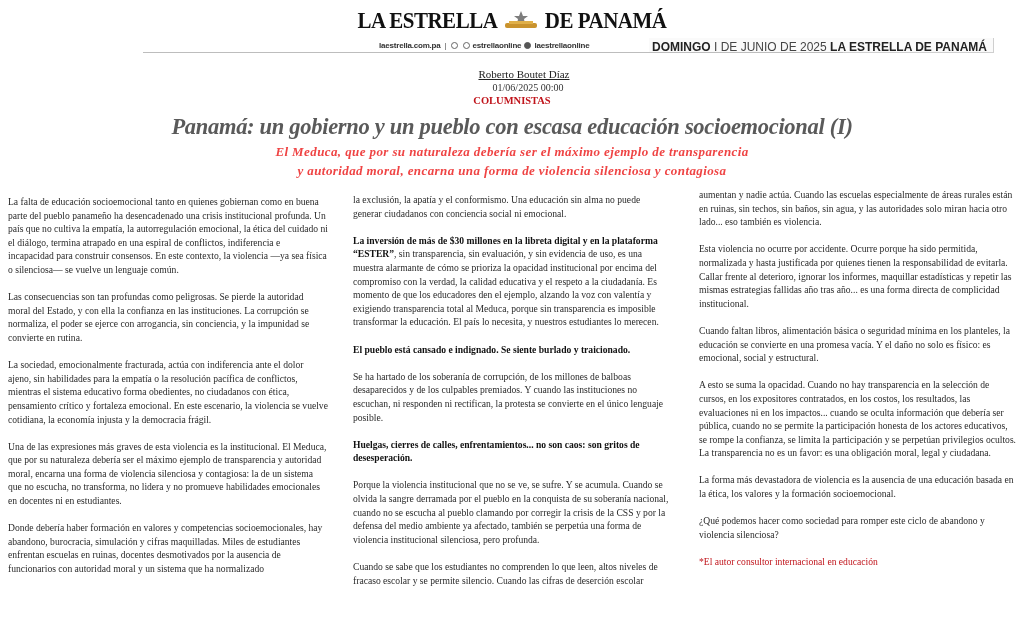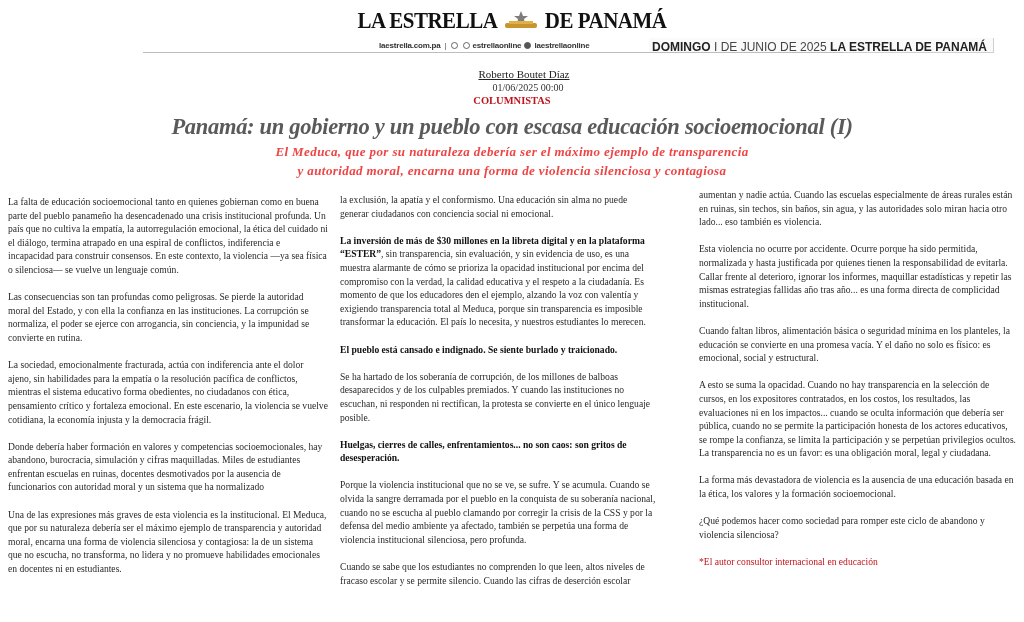--- a/index.html
+++ b/index.html
@@ -33,21 +33,21 @@
   .section { position: absolute; top: 95px; left: 0; width: 1024px; text-align: center; font-size: 10.5px; color: #c0141b; font-weight: bold; }
   .title { position: absolute; top: 114px; left: 0; width: 1024px; text-align: center; font-size: 22.5px;
            font-style: italic; font-weight: bold; color: #5a5a5a; letter-spacing: -0.3px; }
   .subtitle { position: absolute; top: 142px; left: 0; width: 1024px; text-align: center; font-size: 13px;
               font-style: italic; font-weight: bold; color: #ef4444; line-height: 19px; letter-spacing: 0.4px; }
 
   
   .col { position: absolute; top: 195px; font-size: 9.6px; line-height: 13.6px; color: #2a2a2a; }
   .col p { margin-bottom: 13.6px; }
   .col1 { left: 8px; width: 320px; }
-  .col2 { left: 340px; top: 193px; width: 316px; font-family: Liberation Serif, serif; }
+  .col2 { left: 353px; top: 193px; width: 316px; font-family: Liberation Serif, serif; }
   .col3 { left: 699px; top: 188px; width: 318px; }
   .col b { font-weight: bold; color: #111; }
   .red { color: #c0141b; }
 </style>
 </head>
 <body>
 
 <div class="masthead">
   <div class="logo">
     <span>LA ESTRELLA</span>
@@ -84,22 +84,22 @@
 <div class="title">Panamá: un gobierno y un pueblo con escasa educación socioemocional (I)</div>
 <div class="subtitle">
   <div>El Meduca, que por su naturaleza debería ser el máximo ejemplo de transparencia</div>
   <div>y autoridad moral, encarna una forma de violencia silenciosa y contagiosa</div>
 </div>
 
 <div class="col col1">
   <p>La falta de educación socioemocional tanto en quienes gobiernan como en buena parte del pueblo panameño ha desencadenado una crisis institucional profunda. Un país que no cultiva la empatía, la autorregulación emocional, la ética del cuidado ni el diálogo, termina atrapado en una espiral de conflictos, indiferencia e incapacidad para construir consensos. En este contexto, la violencia —ya sea física o silenciosa— se vuelve un lenguaje común.</p>
   <p>Las consecuencias son tan profundas como peligrosas. Se pierde la autoridad moral del Estado, y con ella la confianza en las instituciones. La corrupción se normaliza, el poder se ejerce con arrogancia, sin conciencia, y la impunidad se convierte en rutina.</p>
   <p>La sociedad, emocionalmente fracturada, actúa con indiferencia ante el dolor ajeno, sin habilidades para la empatía o la resolución pacífica de conflictos, mientras el sistema educativo forma obedientes, no ciudadanos con ética, pensamiento crítico y fortaleza emocional. En este escenario, la violencia se vuelve cotidiana, la economía injusta y la democracia frágil.</p>
+  <p>Una de las expresiones más graves de esta violencia es la institucional. El Meduca, que por su naturaleza debería ser el máximo ejemplo de transparencia y autoridad moral, encarna una forma de violencia silenciosa y contagiosa: la de un sistema que no escucha, no transforma, no lidera y no promueve habilidades emocionales en docentes ni en estudiantes.</p>
   <p>Donde debería haber formación en valores y competencias socioemocionales, hay abandono, burocracia, simulación y cifras maquilladas. Miles de estudiantes enfrentan escuelas en ruinas, docentes desmotivados por la ausencia de funcionarios con autoridad moral y un sistema que ha normalizado</p>
-  <p>Una de las expresiones más graves de esta violencia es la institucional. El Meduca, que por su naturaleza debería ser el máximo ejemplo de transparencia y autoridad moral, encarna una forma de violencia silenciosa y contagiosa: la de un sistema que no escucha, no transforma, no lidera y no promueve habilidades emocionales en docentes ni en estudiantes.</p>
 </div>
 
 <div class="col col2">
   <p>la exclusión, la apatía y el conformismo. Una educación sin alma no puede generar ciudadanos con conciencia social ni emocional.</p>
   <p><b>La inversión de más de $30 millones en la libreta digital y en la plataforma “ESTER”</b><span>, sin transparencia, sin evaluación, y sin evidencia de uso, es una muestra alarmante de cómo se prioriza la opacidad institucional por encima del compromiso con la verdad, la calidad educativa y el respeto a la ciudadanía. Es momento de que los educadores den el ejemplo, alzando la voz con valentía y exigiendo transparencia total al Meduca, porque sin transparencia es imposible transformar la educación. El país lo necesita, y nuestros estudiantes lo merecen.</span></p>
   <p><b>El pueblo está cansado e indignado. Se siente burlado y traicionado.</b></p>
   <p>Se ha hartado de los soberanía de corrupción, de los millones de balboas desaparecidos y de los culpables premiados. Y cuando las instituciones no escuchan, ni responden ni rectifican, la protesta se convierte en el único lenguaje posible.</p>
   <p><b>Huelgas, cierres de calles, enfrentamientos... no son caos: son gritos de desesperación.</b></p>
   <p>Porque la violencia institucional que no se ve, se sufre. Y se acumula. Cuando se olvida la sangre derramada por el pueblo en la conquista de su soberanía nacional, cuando no se escucha al pueblo clamando por corregir la crisis de la CSS y por la defensa del medio ambiente ya afectado, también se perpetúa una forma de violencia institucional silenciosa, pero profunda.</p>
   <p>Cuando se sabe que los estudiantes no comprenden lo que leen, altos niveles de fracaso escolar y se permite silencio. Cuando las cifras de deserción escolar</p>

